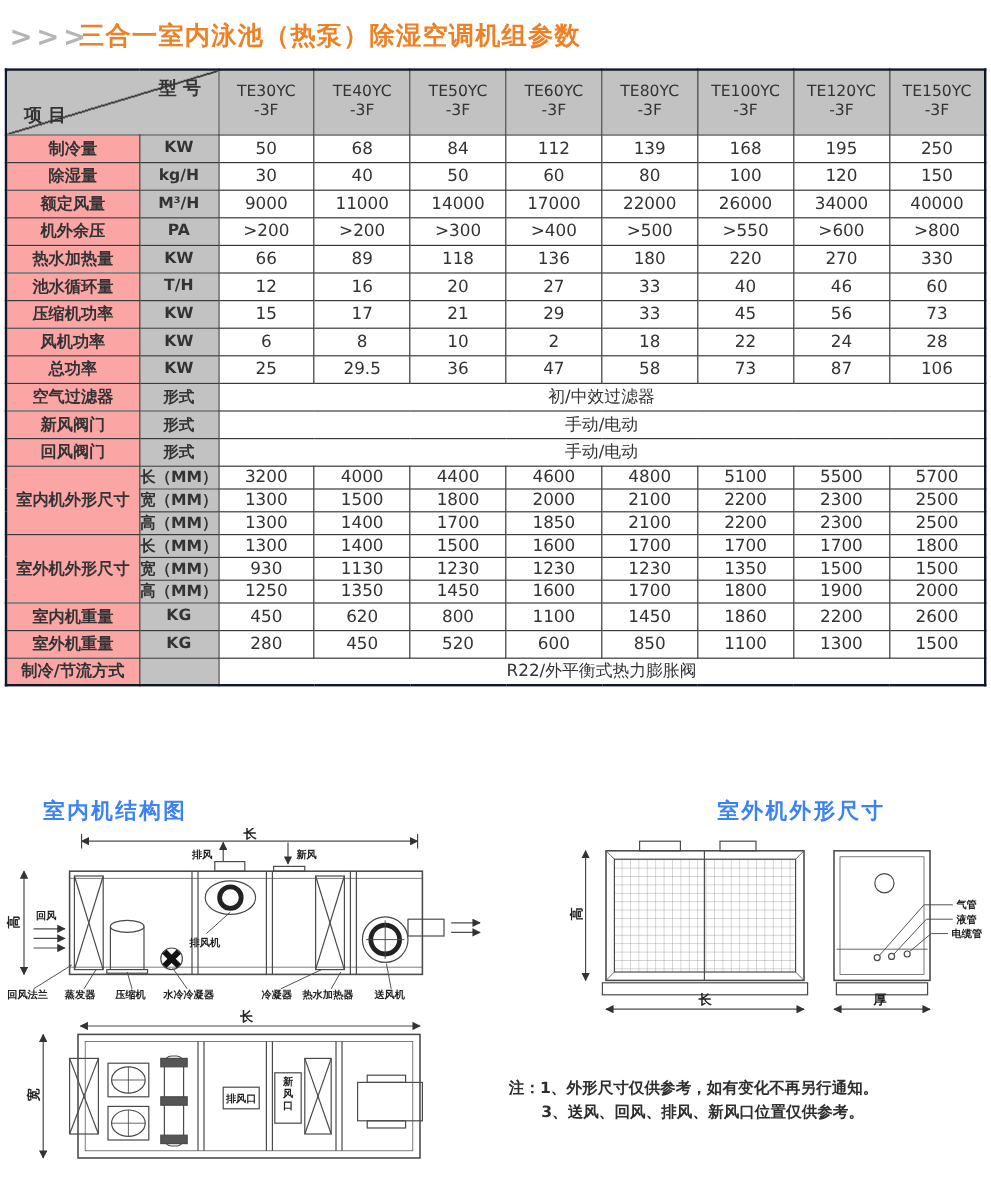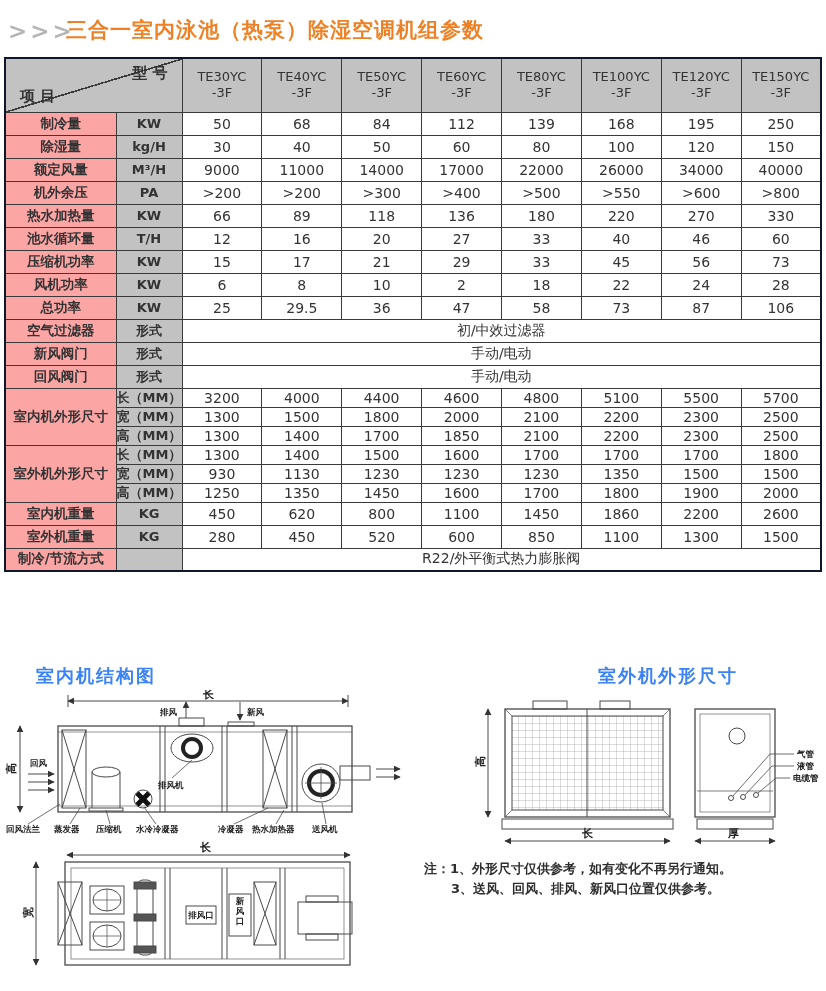--- a/index.html
+++ b/index.html
@@ -34,21 +34,21 @@
   
   .sec-title { position:absolute; color:#3b82f6; font-size:18px; font-weight:700; letter-spacing:2px; }
   .indoor-title  { left:36px;  top:664px; }
   .outdoor-title { left:598px; top:664px; }
   svg.diagram { position:absolute; }
   svg text { fill:#222; font-family:"DejaVu Sans","Liberation Sans",sans-serif; }
   .dimlbl { font-size:11px; font-weight:700; }
   .plbl   { font-size:8.5px; font-weight:600; }
 
   
-  .notes { position:absolute; left:424px; top:859px; width:400px; font-size:13px; font-weight:600;
+  .notes { position:absolute; left:424px; top:898px; width:400px; font-size:13px; font-weight:600;
            color:#2e2e2e; line-height:19.5px; white-space:nowrap; }
   .note-line { display:block; }
   .note-line.indent { padding-left:27px; }
 </style>
 </head>
 <body>
 
 <div class="page">
 
   <div class="title-bar">

